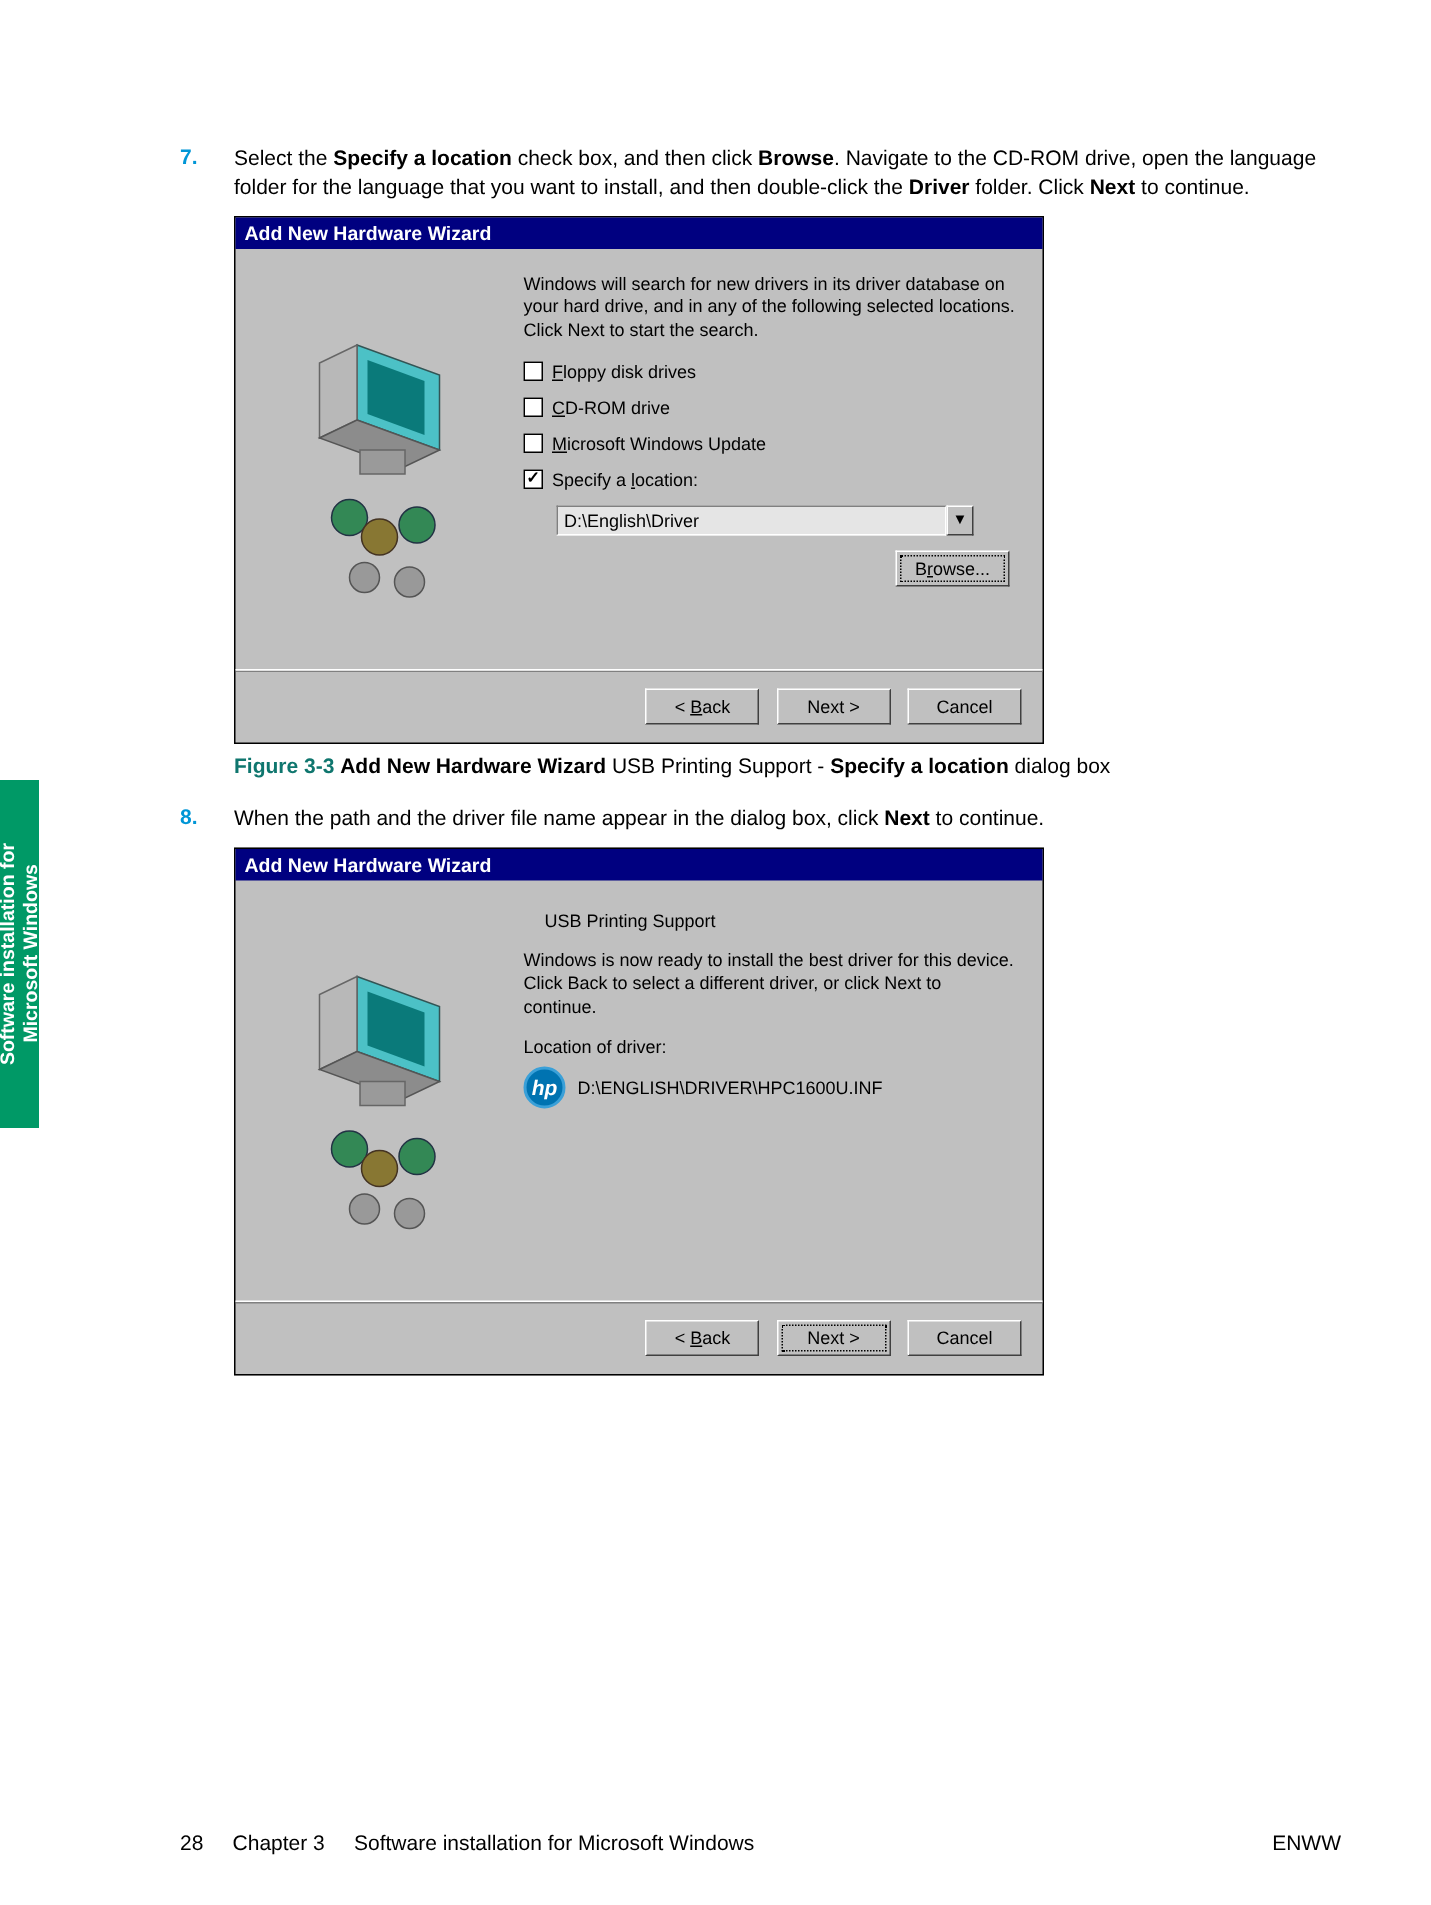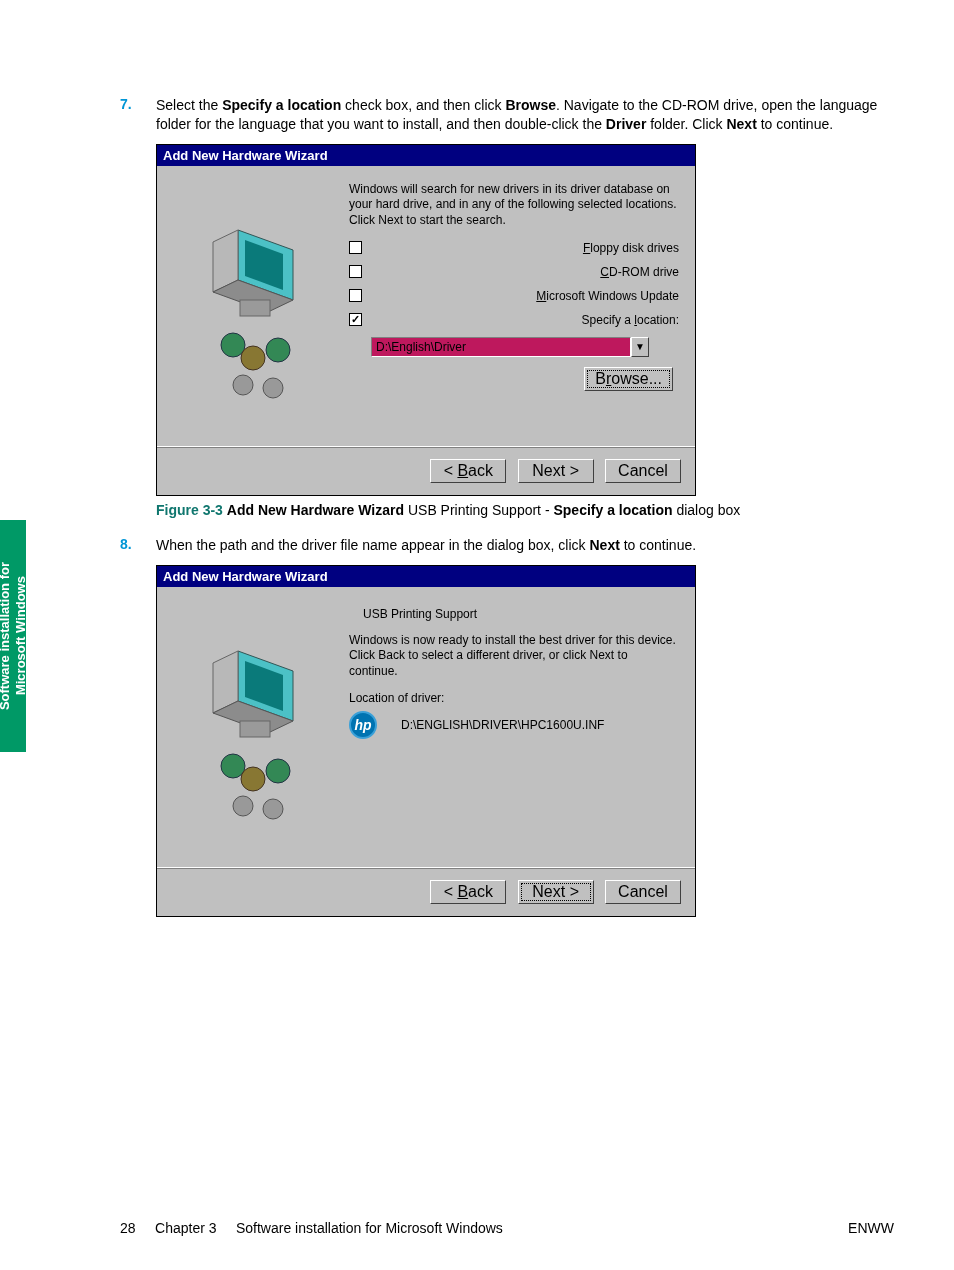--- a/index.html
+++ b/index.html
@@ -68,21 +68,20 @@
   }
   .desc {
     line-height: 1.3;
     margin-bottom: 12px;
   }
   .chk-row {
     display: flex;
     align-items: center;
     margin: 10px 0;
     gap: 6px;
-    justify-content: space-between;
   }
   .winchk {
     width: 13px; height: 13px;
     border: 1px solid #000;
     background: #fff;
     display: inline-flex;
     align-items: center; justify-content: center;
     font-size: 11px;
     line-height: 1;
   }
@@ -93,21 +92,21 @@
     display:flex;
     align-items:center;
   }
   .pathinput {
     height: 20px;
     width: 260px;
     border-top: 1px solid #808080;
     border-left: 1px solid #808080;
     border-bottom: 1px solid #fff;
     border-right: 1px solid #fff;
-    background: #be185d;
+    background: #e5e5e5;
     padding: 2px 4px;
     font-size: 12px;
   }
   .combo-btn {
     width: 18px; height: 20px;
     background:#c0c0c0;
     border-top:1px solid #fff;
     border-left:1px solid #fff;
     border-right:1px solid #404040;
     border-bottom:1px solid #404040;
@@ -120,21 +119,21 @@
   }
   .winbtn {
     min-width: 76px;
     height: 24px;
     background:#c0c0c0;
     border-top:1px solid #fff;
     border-left:1px solid #fff;
     border-right:1px solid #404040;
     border-bottom:1px solid #404040;
     font-family: inherit;
-    font-size: 16px;
+    font-size: 12px;
     padding: 0 10px;
     cursor: pointer;
   }
   .winbtn.focus {
     outline: 1px dotted #000;
     outline-offset: -4px;
   }
   .dlg-footer {
     border-top: 1px solid #fff;
     box-shadow: inset 0 1px 0 #808080;
@@ -144,21 +143,21 @@
   .dlg-footer .winbtn { margin-left: 8px; }
 
   .caption {
     margin: 4px 0 18px 36px;
     font-size: 14px;
   }
   .caption .figlabel { color:#0f766e; font-weight:bold; }
 
   
   .indent-label { margin: 4px 0 10px 14px; }
-  .loc-row { display:flex; align-items:center; gap:24px; margin-top:6px; }
+  .loc-row { display:flex; align-items:center; gap:8px; margin-top:6px; }
   .hp-icon {
     width: 28px; height: 28px;
     background:#0073b1;
     border-radius:50%;
     color:#fff;
     font-style: italic;
     font-weight: bold;
     font-size: 14px;
     display:flex; align-items:center; justify-content:center;
     border: 2px solid #3aa0d8;

